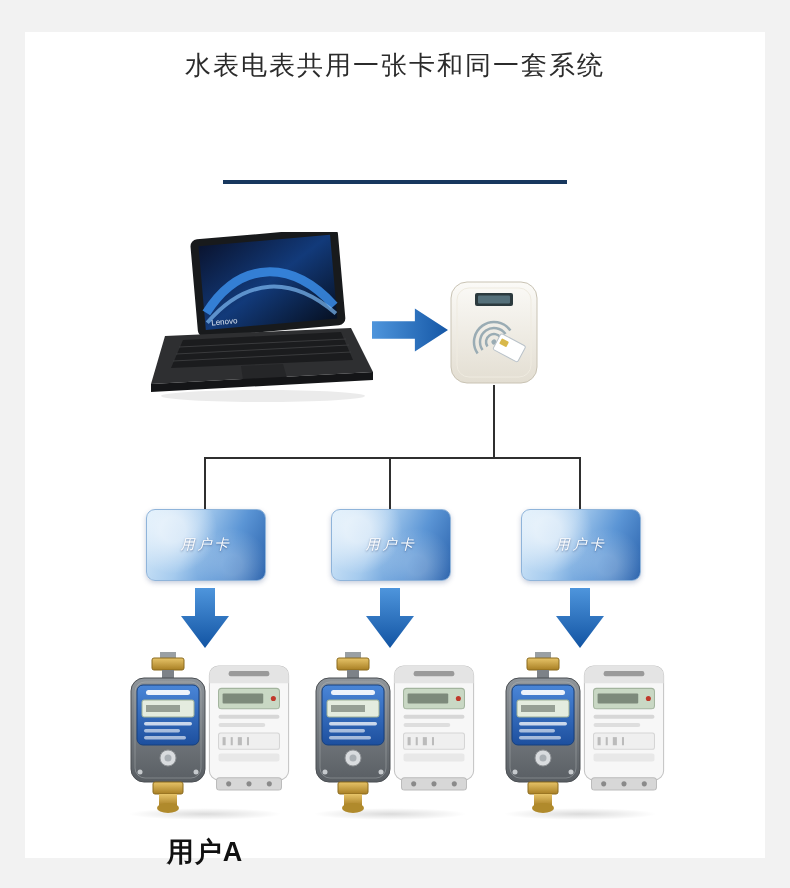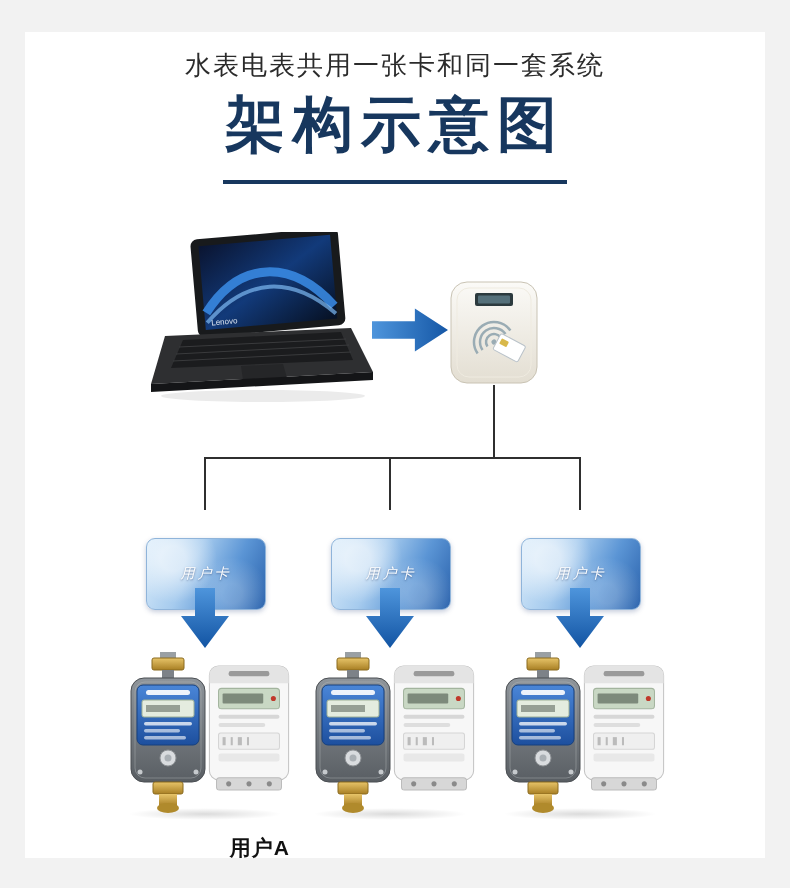--- a/index.html
+++ b/index.html
@@ -30,47 +30,46 @@
   .arrow-right{position:absolute;left:372px;top:308px;width:76px;height:44px;}
   .reader{position:absolute;left:446px;top:280px;width:96px;height:107px;}
   .card{
     position:absolute;width:118px;height:70px;border-radius:9px;
     background:
       radial-gradient(circle at 22% 28%, rgba(255,255,255,.55) 0 12%, transparent 42%),
       radial-gradient(circle at 72% 78%, rgba(255,255,255,.22) 0 10%, transparent 36%),
       linear-gradient(115deg,#ddeefb 0%,#a6cbee 38%,#5b95d5 68%,#2a62ac 100%);
     border:1px solid #8fb4da;
     box-shadow:0 2px 5px rgba(30,60,120,.25);
-    display:flex;align-items:center;justify-content:center;margin-top:29px;
+    display:flex;align-items:center;justify-content:center;
   }
   .card-label{
     color:#ffffff;font-family:"DejaVu Serif",serif;font-style:italic;
     font-size:14px;letter-spacing:3px;text-shadow:0 1px 2px rgba(20,40,90,.5);
   }
   .arrow-down{position:absolute;width:48px;height:60px;top:588px;}
   .meter-group{position:absolute;width:170px;height:168px;top:650px;}
   .meter-group .shadow{
     position:absolute;left:8px;bottom:-2px;width:154px;height:12px;border-radius:50%;
     background:radial-gradient(ellipse at center, rgba(0,0,0,.14) 0%, rgba(0,0,0,0) 70%);
   }
   .water-meter{position:absolute;left:2px;top:2px;width:92px;height:162px;z-index:2;}
   .electric-meter{position:absolute;left:86px;top:14px;width:86px;height:130px;z-index:1;}
   .user-label{
-    position:absolute;width:170px;top:834px;text-align:right;
-    font-size:21px;font-weight:bold;color:#111111;letter-spacing:1px;
+    position:absolute;width:170px;top:834px;text-align:center;
+    font-size:27px;font-weight:bold;color:#111111;letter-spacing:1px;
   }
 </style>
 </head>
 <body>
 
 <div class="page">
   <div class="panel"></div>
 
   <div class="subtitle">水表电表共用一张卡和同一套系统</div>
-  <div class="title">架构示意图</div>
   <div class="underline"></div>
 
   <div class="laptop">
     <svg width="235" height="172" viewBox="0 0 235 172">
       <defs>
         <linearGradient id="scrG" x1="0" y1="0" x2="1" y2="1">
           <stop offset="0" stop-color="#0a1430"></stop>
           <stop offset="0.5" stop-color="#123a7a"></stop>
           <stop offset="1" stop-color="#061022"></stop>
         </linearGradient>

